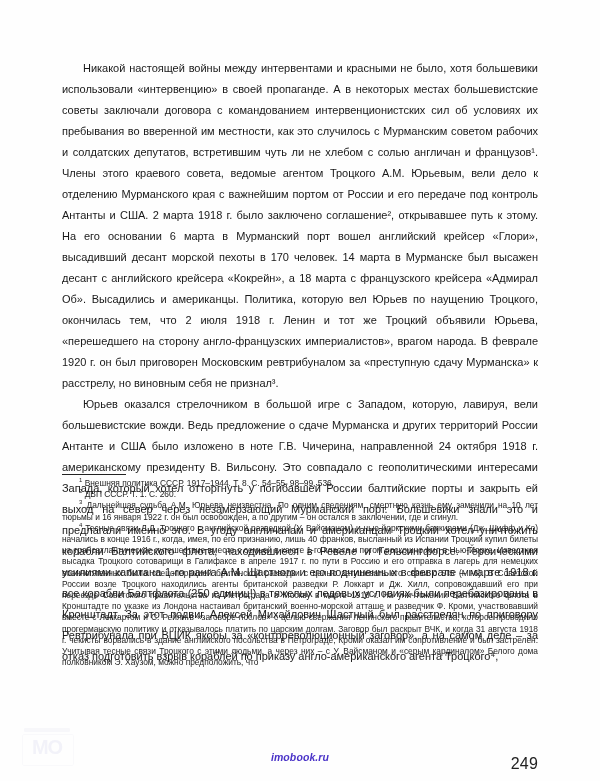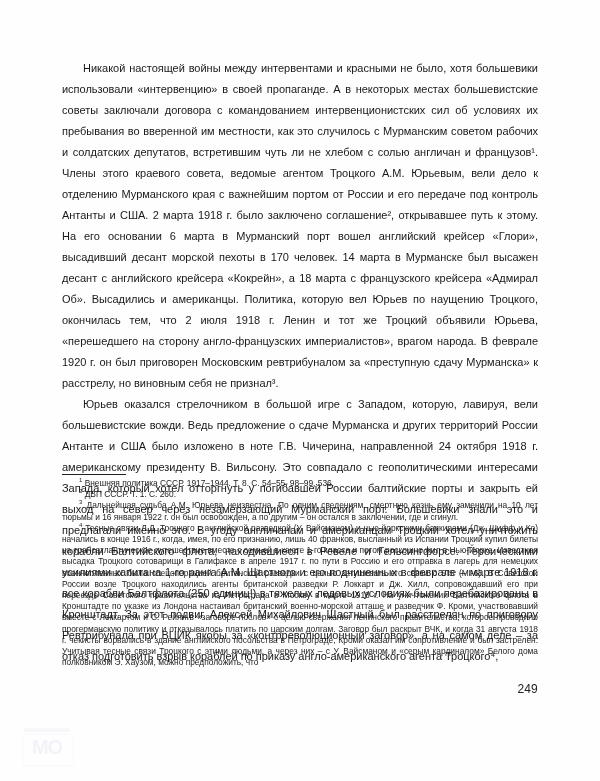--- a/index.html
+++ b/index.html
@@ -77,22 +77,22 @@
   }
 
   .footnote sup {
     font-size: 6px;
   }
 
   
   #page-number {
     position: absolute;
     right: 62px;
-    top: 682px;
-    font-size: 12px;
+    top: 755px;
+    font-size: 16px;
     color: #222;
     letter-spacing: 0.2px;
   }
 
   
   #site-link {
     position: absolute;
     left: 0;
     right: 0;
     top: 751px;
@@ -163,20 +163,21 @@
 
     <p class="footnote"><sup>2</sup> <span>ДВП СССР. Т. 1. С. 260.</span></p>
 
     <p class="footnote"><sup>3</sup> <span>Дальнейшая судьба А.М. Юрьева неизвестна. По одним сведениям, смертную казнь ему заменили на 10 лет тюрьмы и 16 января 1922 г. он был освобожден, а по другим – он остался в заключении, где и сгинул.</span></p>
 
     <p class="footnote"><sup>4</sup> <span>Тесные связи Л.Д. Троцкого с английской разведкой (У. Вайсманом) и нью-йоркскими банкирами (Дж. Шифф и Ко) начались в конце 1916 г., когда, имея, по его признанию, лишь 40 франков, высланный из Испании Троцкий купил билеты на трансатлантическое путешествие вместе с семьей в каюте 1-го класса и потом роскошно жил в Нью-Йорке. Известная высадка Троцкого сотоварищи в Галифаксе в апреле 1917 г. по пути в Россию и его отправка в лагерь для немецких военнопленных была спецоперацией британской разведки с целью затушевать его связи с SIS (MI-6). В Советской России возле Троцкого находились агенты британской разведки Р. Локкарт и Дж. Хилл, сопровождавший его при переезде Советского правительства из Петрограда в Москву в марте 1918 г. На уничтожении Балтийского флота в Кронштадте по указке из Лондона настаивал британский военно-морской атташе и разведчик Ф. Кроми, участвовавший вместе с Локкартом и С. Рейли в «заговоре послов» с целью свержения ленинского правительства, которое проводило прогерманскую политику и отказывалось платить по царским долгам. Заговор был раскрыт ВЧК, и когда 31 августа 1918 г. чекисты ворвались в здание английского посольства в Петрограде, Кроми оказал им сопротивление и был застрелен. Учитывая тесные связи Троцкого с этими людьми, а через них – с У. Вайсманом и «серым кардиналом» Белого дома полковником Э. Хаузом, можно предположить, что</span></p>
   </div>
 
   <div id="page-number">249</div>
 
+  <div id="site-link">imobook.ru</div>
 
   <div id="watermark">
     <div class="wm-bar"></div>
     <div class="wm-box"></div>
     <div class="wm-text">МО</div>
   </div>
 
 </div>
 
 </body></html>

